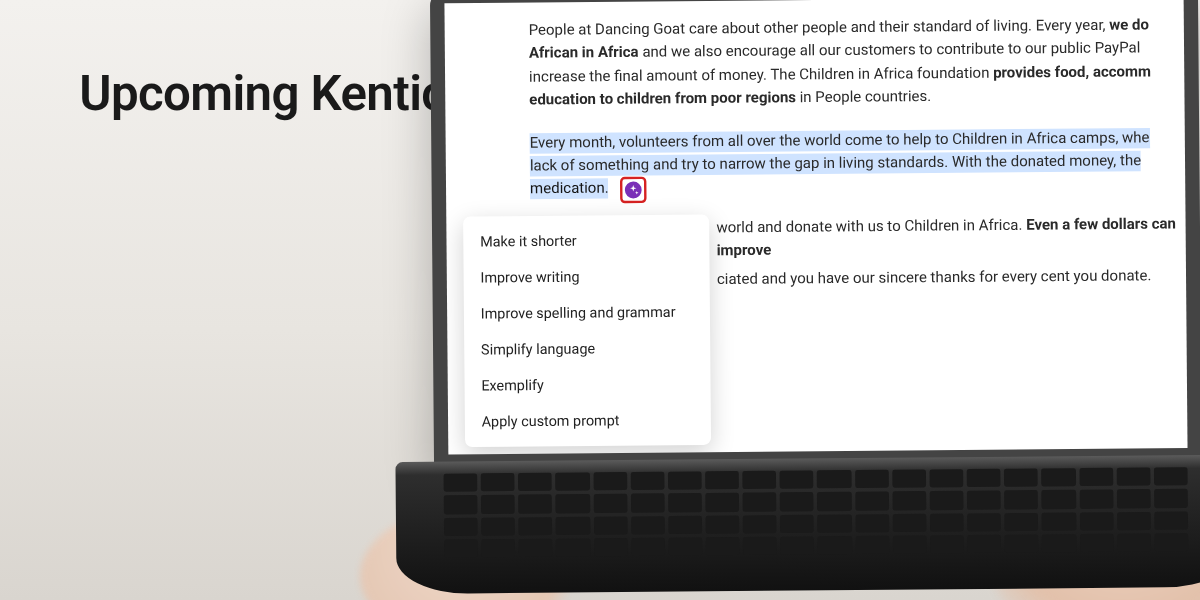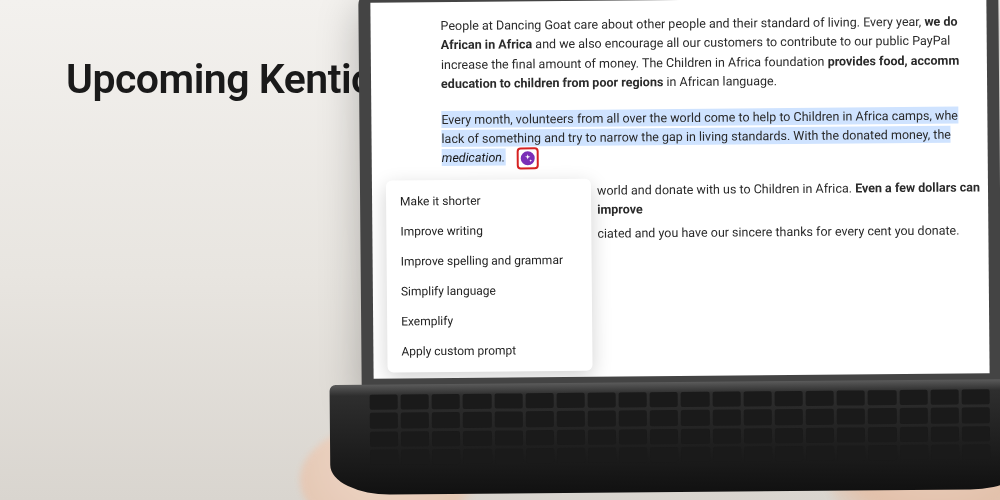--- a/index.html
+++ b/index.html
@@ -18,21 +18,21 @@
 
   
   .hand-l { position:absolute; left:300px; top:420px; width:200px; height:120px; background: radial-gradient(circle at 40% 30%, #f2d9c8 0%, #e6c6b1 60%, transparent 70%); border-radius:50%; filter: blur(3px); opacity:0.9; }
   .hand-r { position:absolute; left:820px; top:310px; width:260px; height:260px; background: radial-gradient(circle at 45% 40%, #f1d7c5 0%, #e3c0a9 50%, transparent 68%); border-radius:50%; filter: blur(4px); opacity:0.95; }
 
   
   .editor { position:absolute; inset:0; padding: 14px 0 14px 70px; font-size:12.5px; line-height:1.55; color:#2a2a2a; }
   .editor p { margin: 0 0 16px 0; max-width: 900px; }
   .editor b { font-weight:700; }
   .hl { background:#cfe3ff; padding:1px 0; }
-  .cursor-end { color:#151515;font-style:italic; }
+  .cursor-end { color:#151515; }
 
   .ai-trigger { position:absolute; top:146px; left:145px; width:22px; height:22px; border:2px solid #d62222; border-radius:4px; display:flex; align-items:center; justify-content:center; }
   .ai-dot { width:14px; height:14px; border-radius:50%; background:#7a2fb7; display:flex; align-items:center; justify-content:center; }
   .ai-dot svg { width:10px; height:10px; }
 
   .ai-menu { position:absolute; top:178px; left:14px; width:205px; background:#fff; border-radius:6px; box-shadow:0 6px 20px rgba(0,0,0,0.18); padding:6px 0; font-size:12px; color:#222; }
   .ai-menu .item { padding:8px 14px; cursor:pointer; }
 
   .after-menu { position:absolute; top:180px; left:225px; font-size:12.5px; line-height:1.55; color:#2a2a2a; max-width:900px; }
   .after-menu p { margin:0 0 4px 0; }
@@ -47,21 +47,21 @@
 
 <div class="laptop">
   <div class="screen-bezel">
     <div class="screen">
 
       <div class="editor">
         <p>
           <span>People at Dancing Goat care about other people and their standard of living. Every year, </span><b>we do</b><br>
           <b>African in Africa</b><span> and we also encourage all our customers to contribute to our public PayPal</span><br>
           <span>increase the final amount of money. The Children in Africa foundation </span><b>provides food, accomm</b><br>
-          <b>education to children from poor regions</b><span> in African language.</span>
+          <b>education to children from poor regions</b><span> in People countries.</span>
         </p>
         <p>
           <span class="hl">Every month, volunteers from all over the world come to help to Children in Africa camps, whe</span><br>
           <span class="hl">lack of something and try to narrow the gap in living standards. With the donated money, the</span><br>
           <span class="hl cursor-end">medication.</span>
         </p>
       </div>
 
       <div class="ai-trigger">
         <div class="ai-dot">

